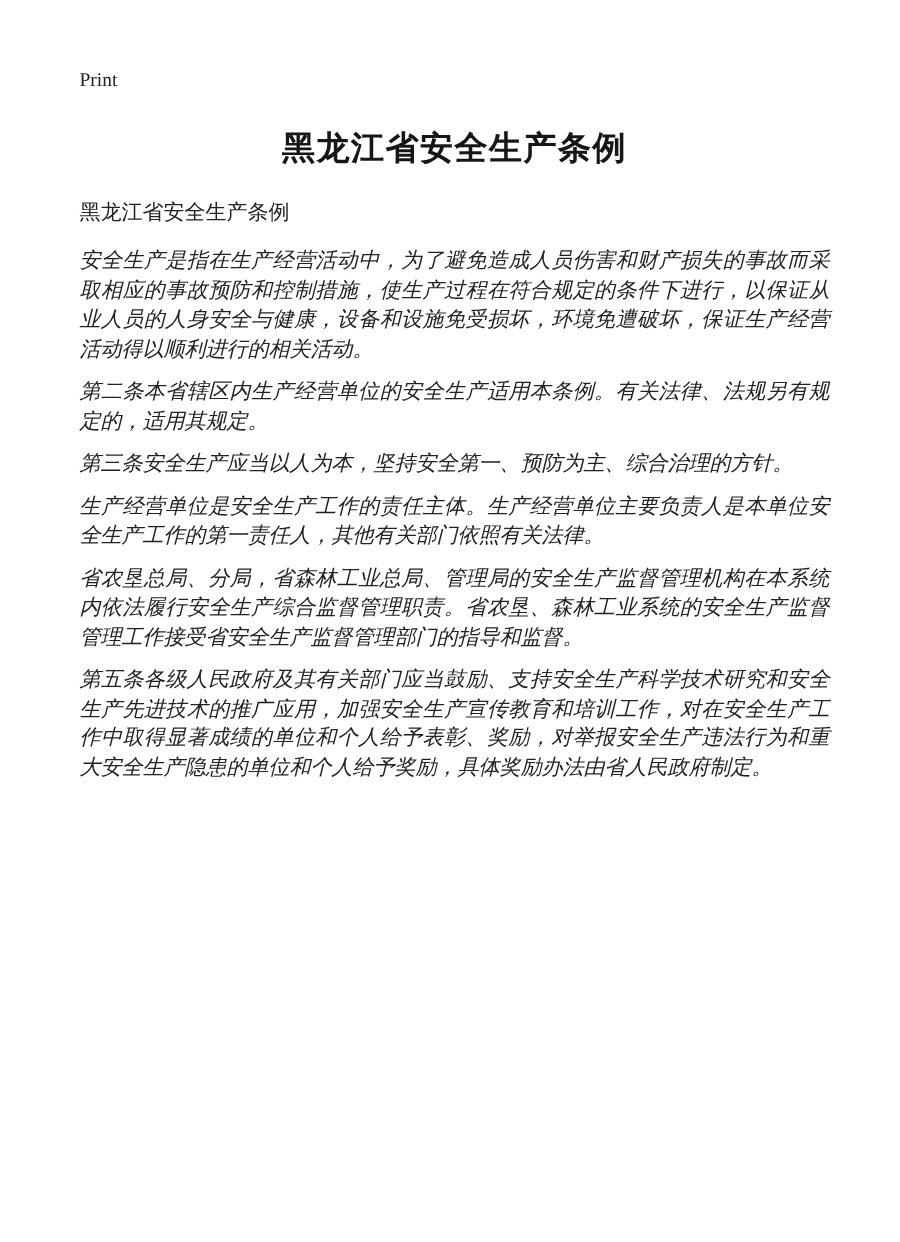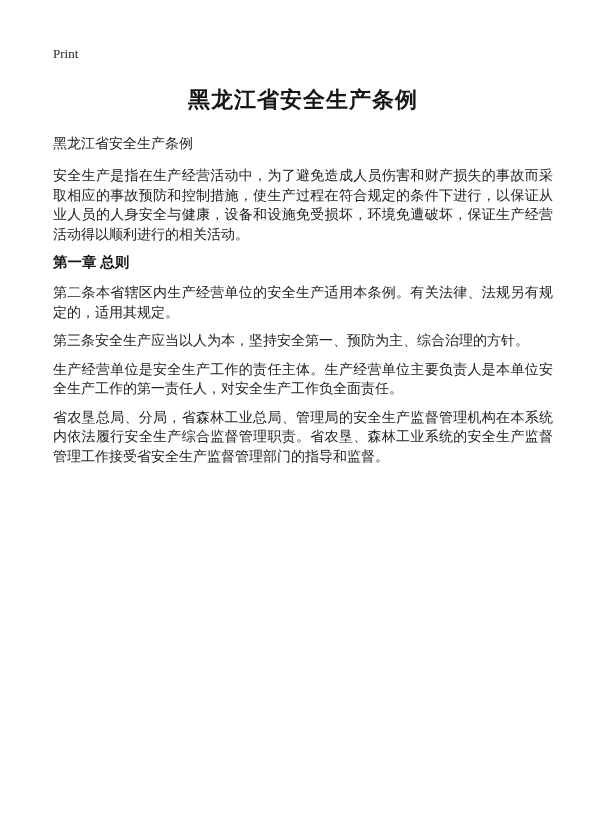--- a/index.html
+++ b/index.html
@@ -45,20 +45,21 @@
     line-height: 19px;
   }
   .para {
     font-size: 14px;
     line-height: 19.5px;
     margin: 0 0 9px 0;
     color: #222222;
     text-align: justify;
     text-justify: inter-ideograph;
     word-break: break-all;
+    font-style: italic;
   }
   .chapter-heading {
     font-size: 14.5px;
     font-weight: bold;
     color: #161616;
     margin: 4px 0 11px 0;
     line-height: 19px;
   }
 </style>
 </head>
@@ -67,28 +68,28 @@
 <div class="page">
 
   <div class="print-label">Print</div>
 
   <h1 class="doc-title">黑龙江省安全生产条例</h1>
 
   <div class="doc-subtitle">黑龙江省安全生产条例</div>
 
   <p class="para">安全生产是指在生产经营活动中，为了避免造成人员伤害和财产损失的事故而采取相应的事故预防和控制措施，使生产过程在符合规定的条件下进行，以保证从业人员的人身安全与健康，设备和设施免受损坏，环境免遭破坏，保证生产经营活动得以顺利进行的相关活动。</p>
 
-  <h2 class="chapter-heading">第一章 总则</h2>
 
 
   <p class="para">第二条本省辖区内生产经营单位的安全生产适用本条例。有关法律、法规另有规定的，适用其规定。</p>
 
   <p class="para">第三条安全生产应当以人为本，坚持安全第一、预防为主、综合治理的方针。</p>
 
 
 
-  <p class="para">生产经营单位是安全生产工作的责任主体。生产经营单位主要负责人是本单位安全生产工作的第一责任人，对安全生产工作负全面责任。</p>
+  <p class="para">生产经营单位是安全生产工作的责任主体。生产经营单位主要负责人是本单位安全生产工作的第一责任人，其他有关部门依照有关法律。</p>
 
 
   <p class="para">省农垦总局、分局，省森林工业总局、管理局的安全生产监督管理机构在本系统内依法履行安全生产综合监督管理职责。省农垦、森林工业系统的安全生产监督管理工作接受省安全生产监督管理部门的指导和监督。</p>
 
+  <p class="para">第五条各级人民政府及其有关部门应当鼓励、支持安全生产科学技术研究和安全生产先进技术的推广应用，加强安全生产宣传教育和培训工作，对在安全生产工作中取得显著成绩的单位和个人给予表彰、奖励，对举报安全生产违法行为和重大安全生产隐患的单位和个人给予奖励，具体奖励办法由省人民政府制定。</p>
 
 </div>
 
 </body></html>

